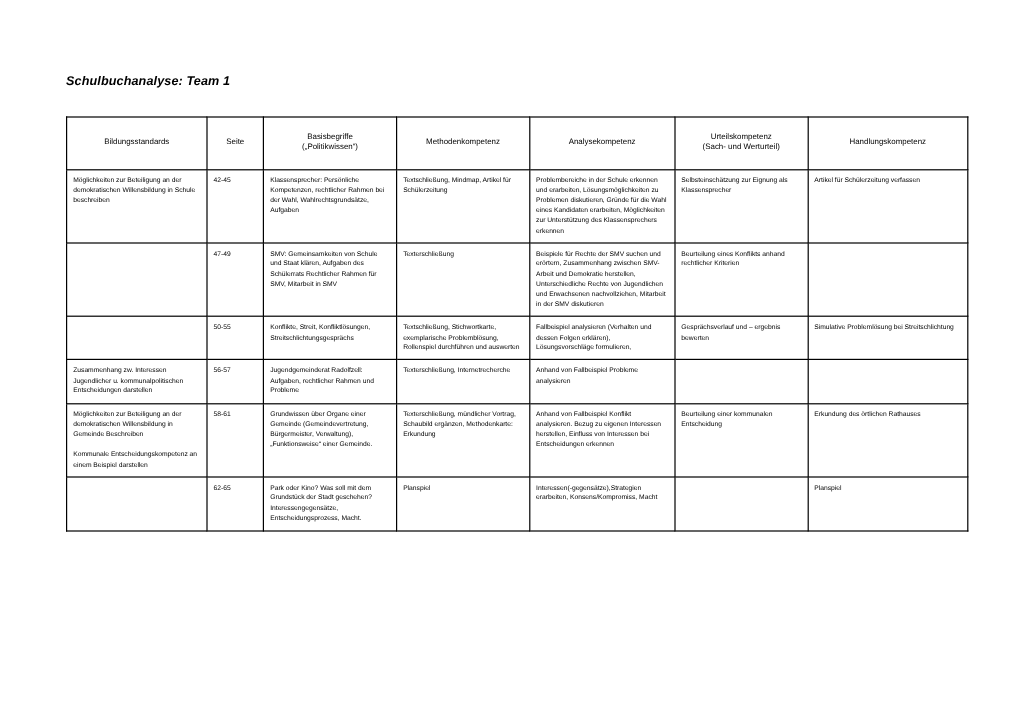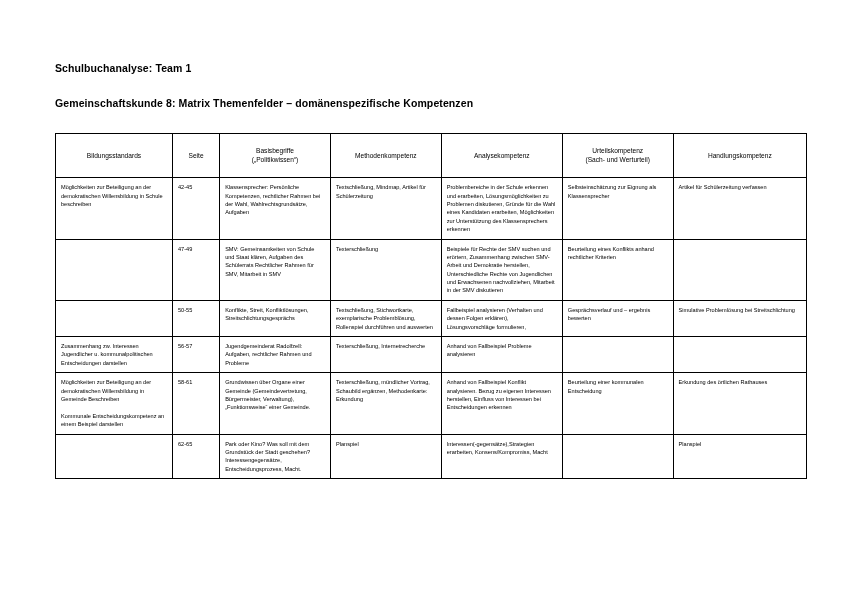--- a/index.html
+++ b/index.html
@@ -20,20 +20,21 @@
     height: 595px;
     box-sizing: border-box;
     padding: 62px 55px 0 55px;
   }
   .doc-title {
     font-size: 10.5px;
     font-weight: bold;
     letter-spacing: 0.1px;
     margin: 0 0 22px 0;
     line-height: 1.2;
+    font-style: italic;
   }
   .doc-subtitle {
     font-size: 10.5px;
     font-weight: bold;
     letter-spacing: 0.1px;
     margin: 0 0 24px 0;
     line-height: 1.2;
   }
   table.matrix {
     border-collapse: collapse;
@@ -68,21 +69,20 @@
   td.cell-standard { padding-top: 7px; }
   td.cell-seite { padding-top: 7px; }
   .nowrap-break { white-space: pre-line; }
 </style>
 </head>
 <body>
 
 <div class="page">
 
   <h1 class="doc-title">Schulbuchanalyse: Team 1</h1>
-  <h2 class="doc-subtitle">Gemeinschaftskunde 8: Matrix Themenfelder – domänenspezifische Kompetenzen</h2>
 
   <table class="matrix">
     <thead>
       <tr>
         <th class="col-bildungsstandards nowrap-break">Bildungsstandards</th>
         <th class="col-seite nowrap-break">Seite</th>
         <th class="col-basis nowrap-break">Basisbegriffe
 („Politikwissen“)</th>
         <th class="col-methoden nowrap-break">Methodenkompetenz</th>
         <th class="col-analyse nowrap-break">Analysekompetenz</th>

